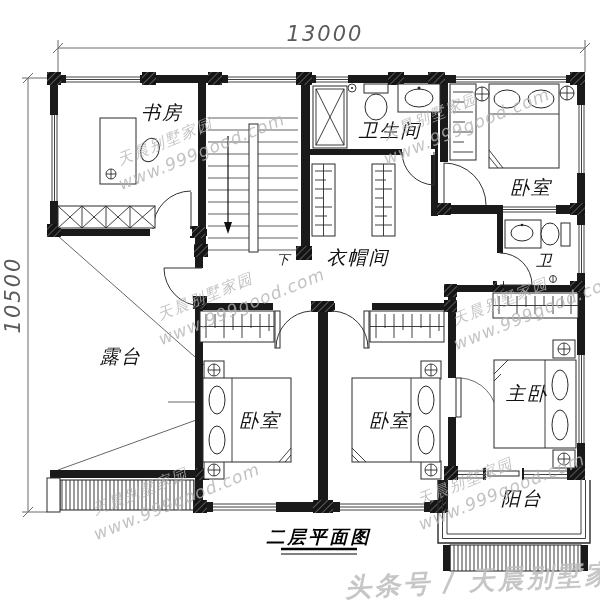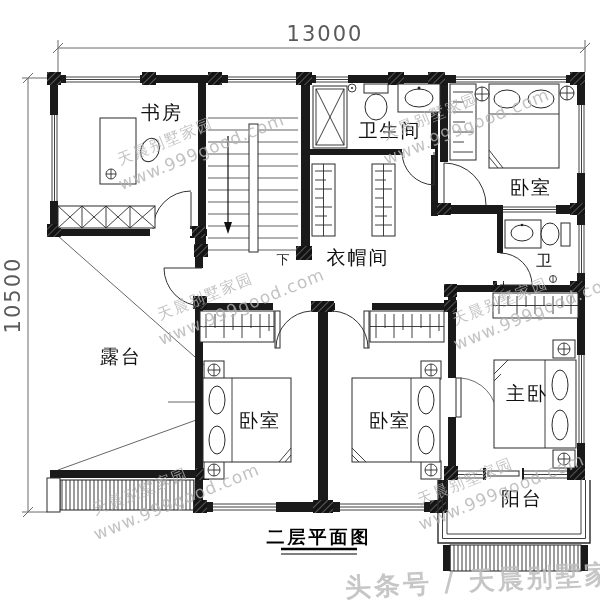--- a/index.html
+++ b/index.html
@@ -1,16 +1,16 @@
 <!DOCTYPE html>
 <html><head>
 <meta charset="utf-8">
 <style>
   html,body{margin:0;padding:0;background:#fff;}
-  .stage{width:600px;height:600px;position:relative;background:#4d7c0f;overflow:hidden;}
+  .stage{width:600px;height:600px;position:relative;background:#4d7c0f;overflow:hidden;font-style:italic;}
   svg{display:block;}
   text{font-family:"DejaVu Sans","Liberation Sans",sans-serif;}
   .room-label{font-size:19px;fill:#111;font-weight:500;letter-spacing:2px;text-anchor:middle;}
   .room-label-sm{font-size:16px;fill:#111;font-weight:500;text-anchor:middle;}
   .down-label{font-size:13px;fill:#222;text-anchor:middle;}
   .dim-text{font-size:21px;fill:#5a5a5a;letter-spacing:2px;text-anchor:middle;}
   .plan-title{font-size:18px;fill:#000;font-weight:600;letter-spacing:3px;text-anchor:middle;}
   .wm-brand{font-size:15px;fill:#b3b3b3;opacity:.8;letter-spacing:2px;}
   .wm-site{font-size:17px;fill:#b3b3b3;opacity:.8;letter-spacing:1px;}
   .wm-footer{font-size:26px;fill:#bdbdbd;opacity:.85;font-weight:700;letter-spacing:3px;}

